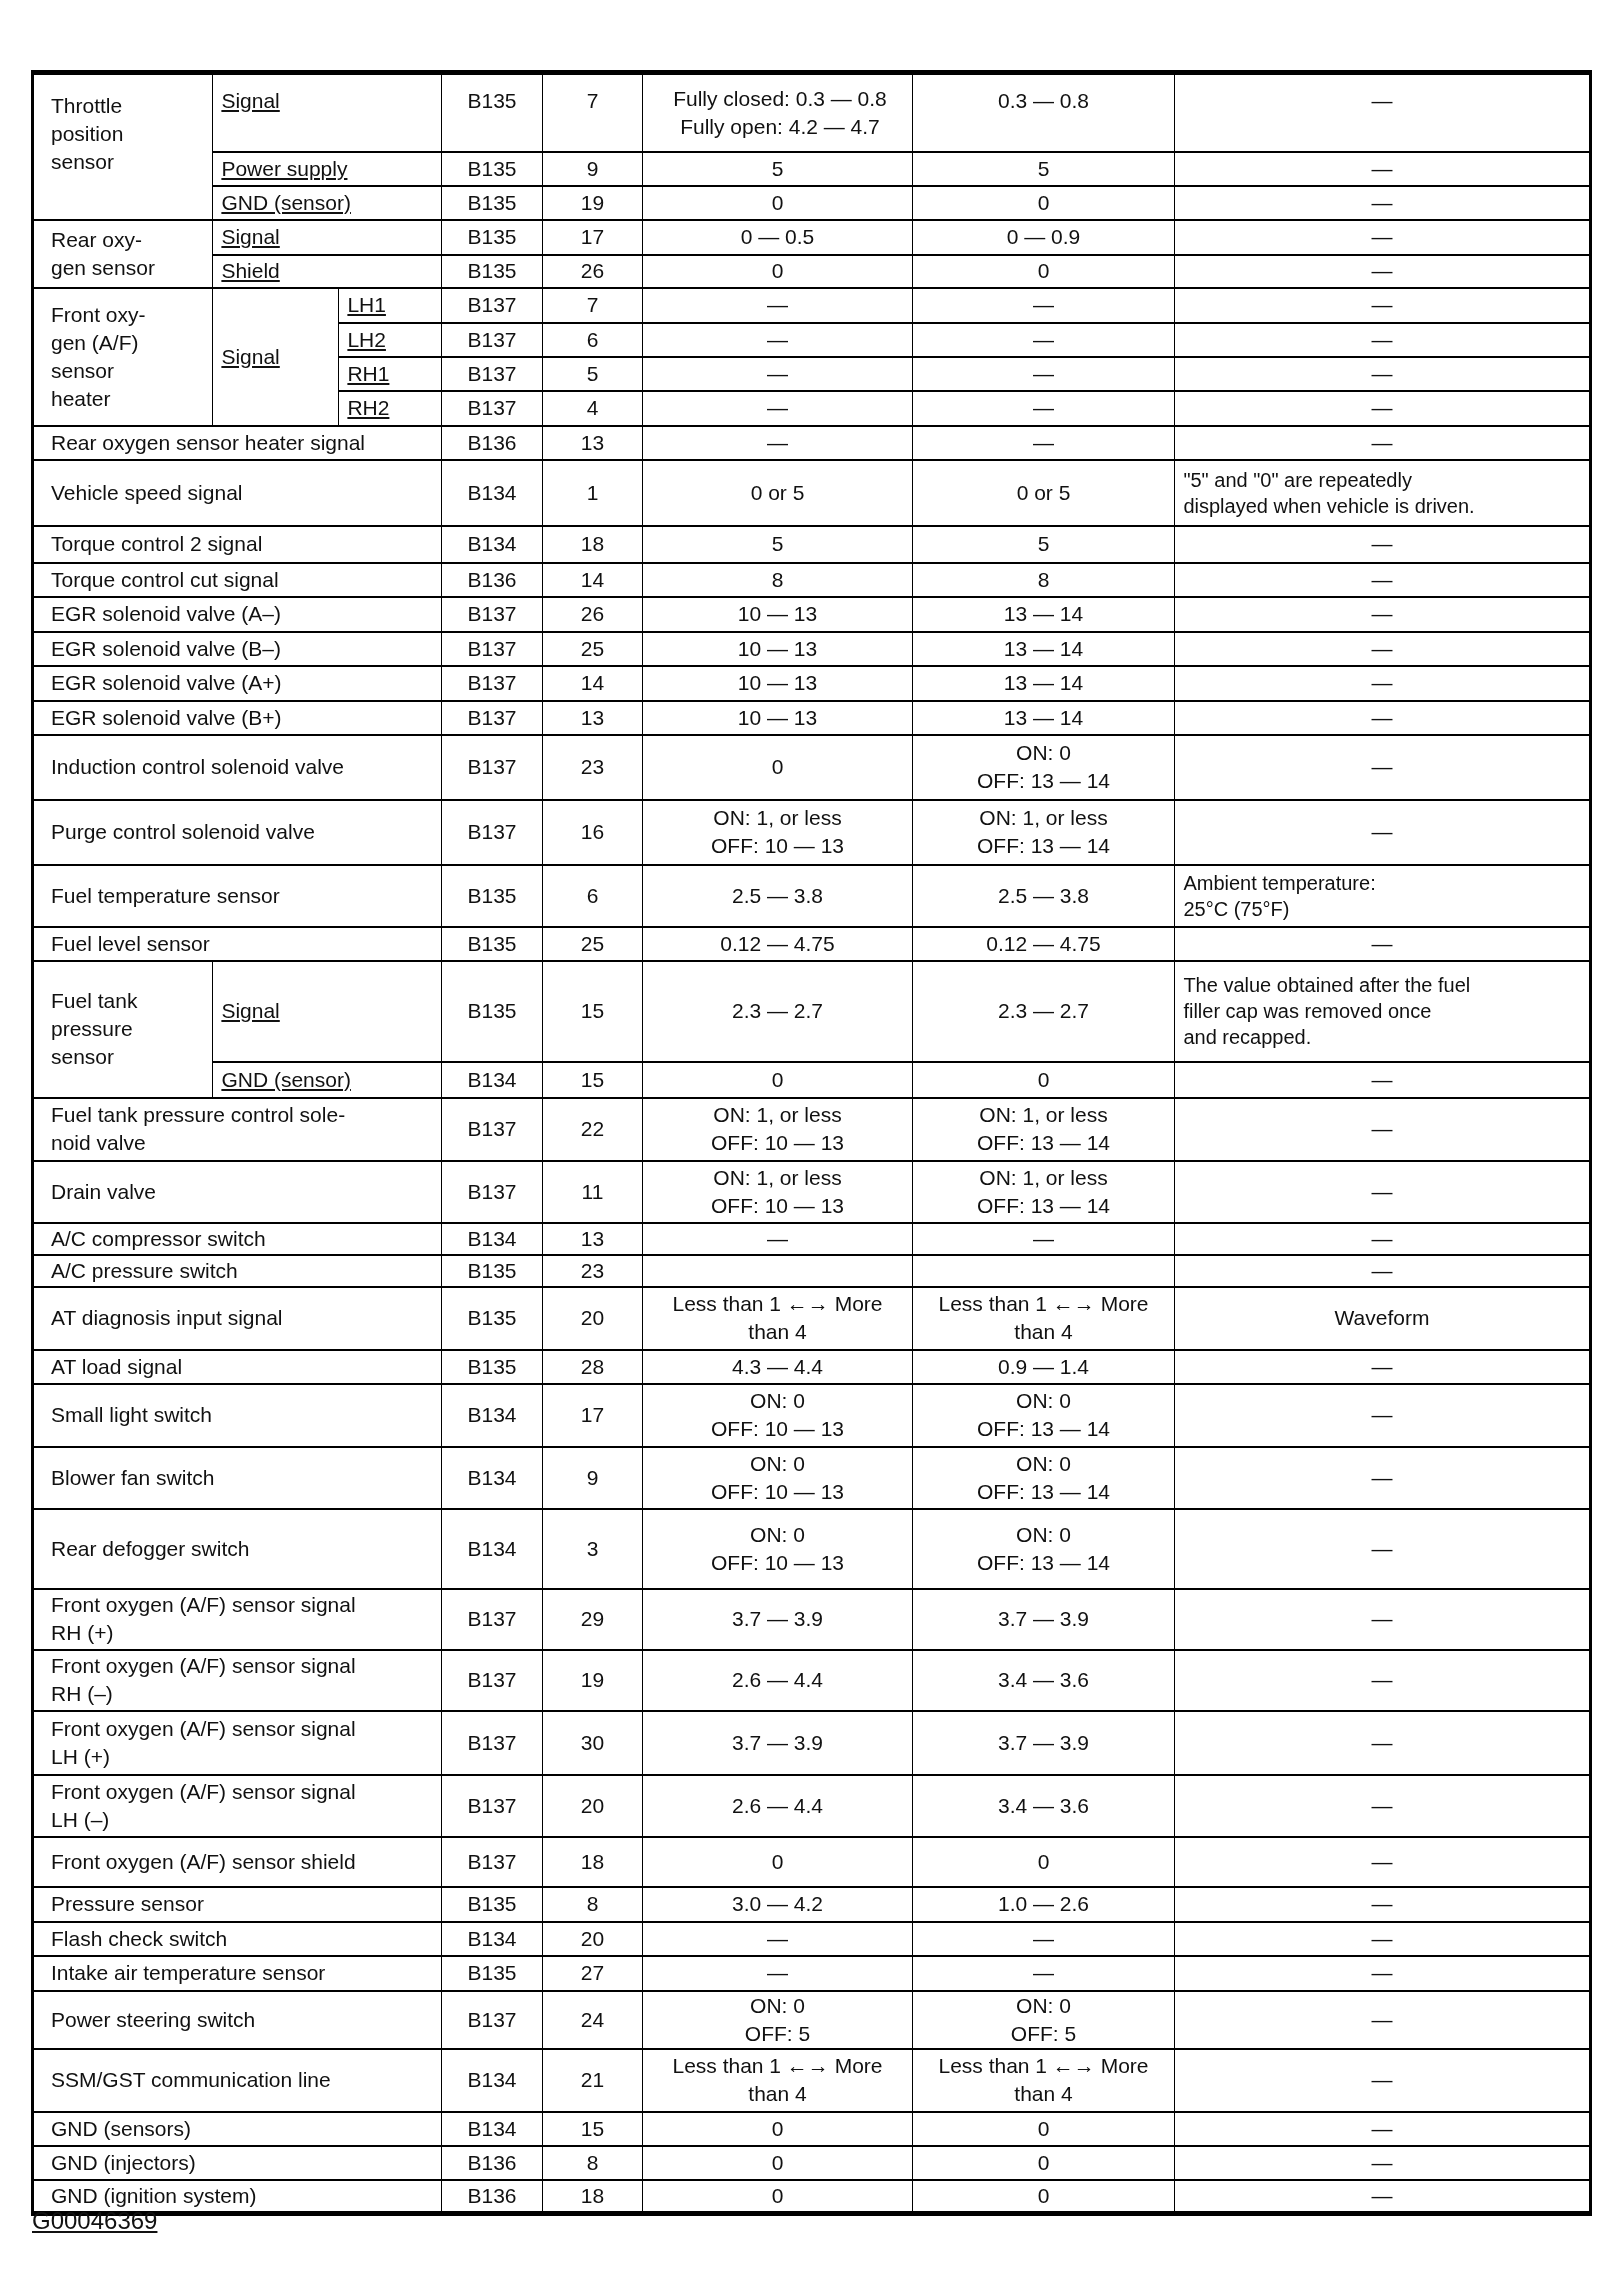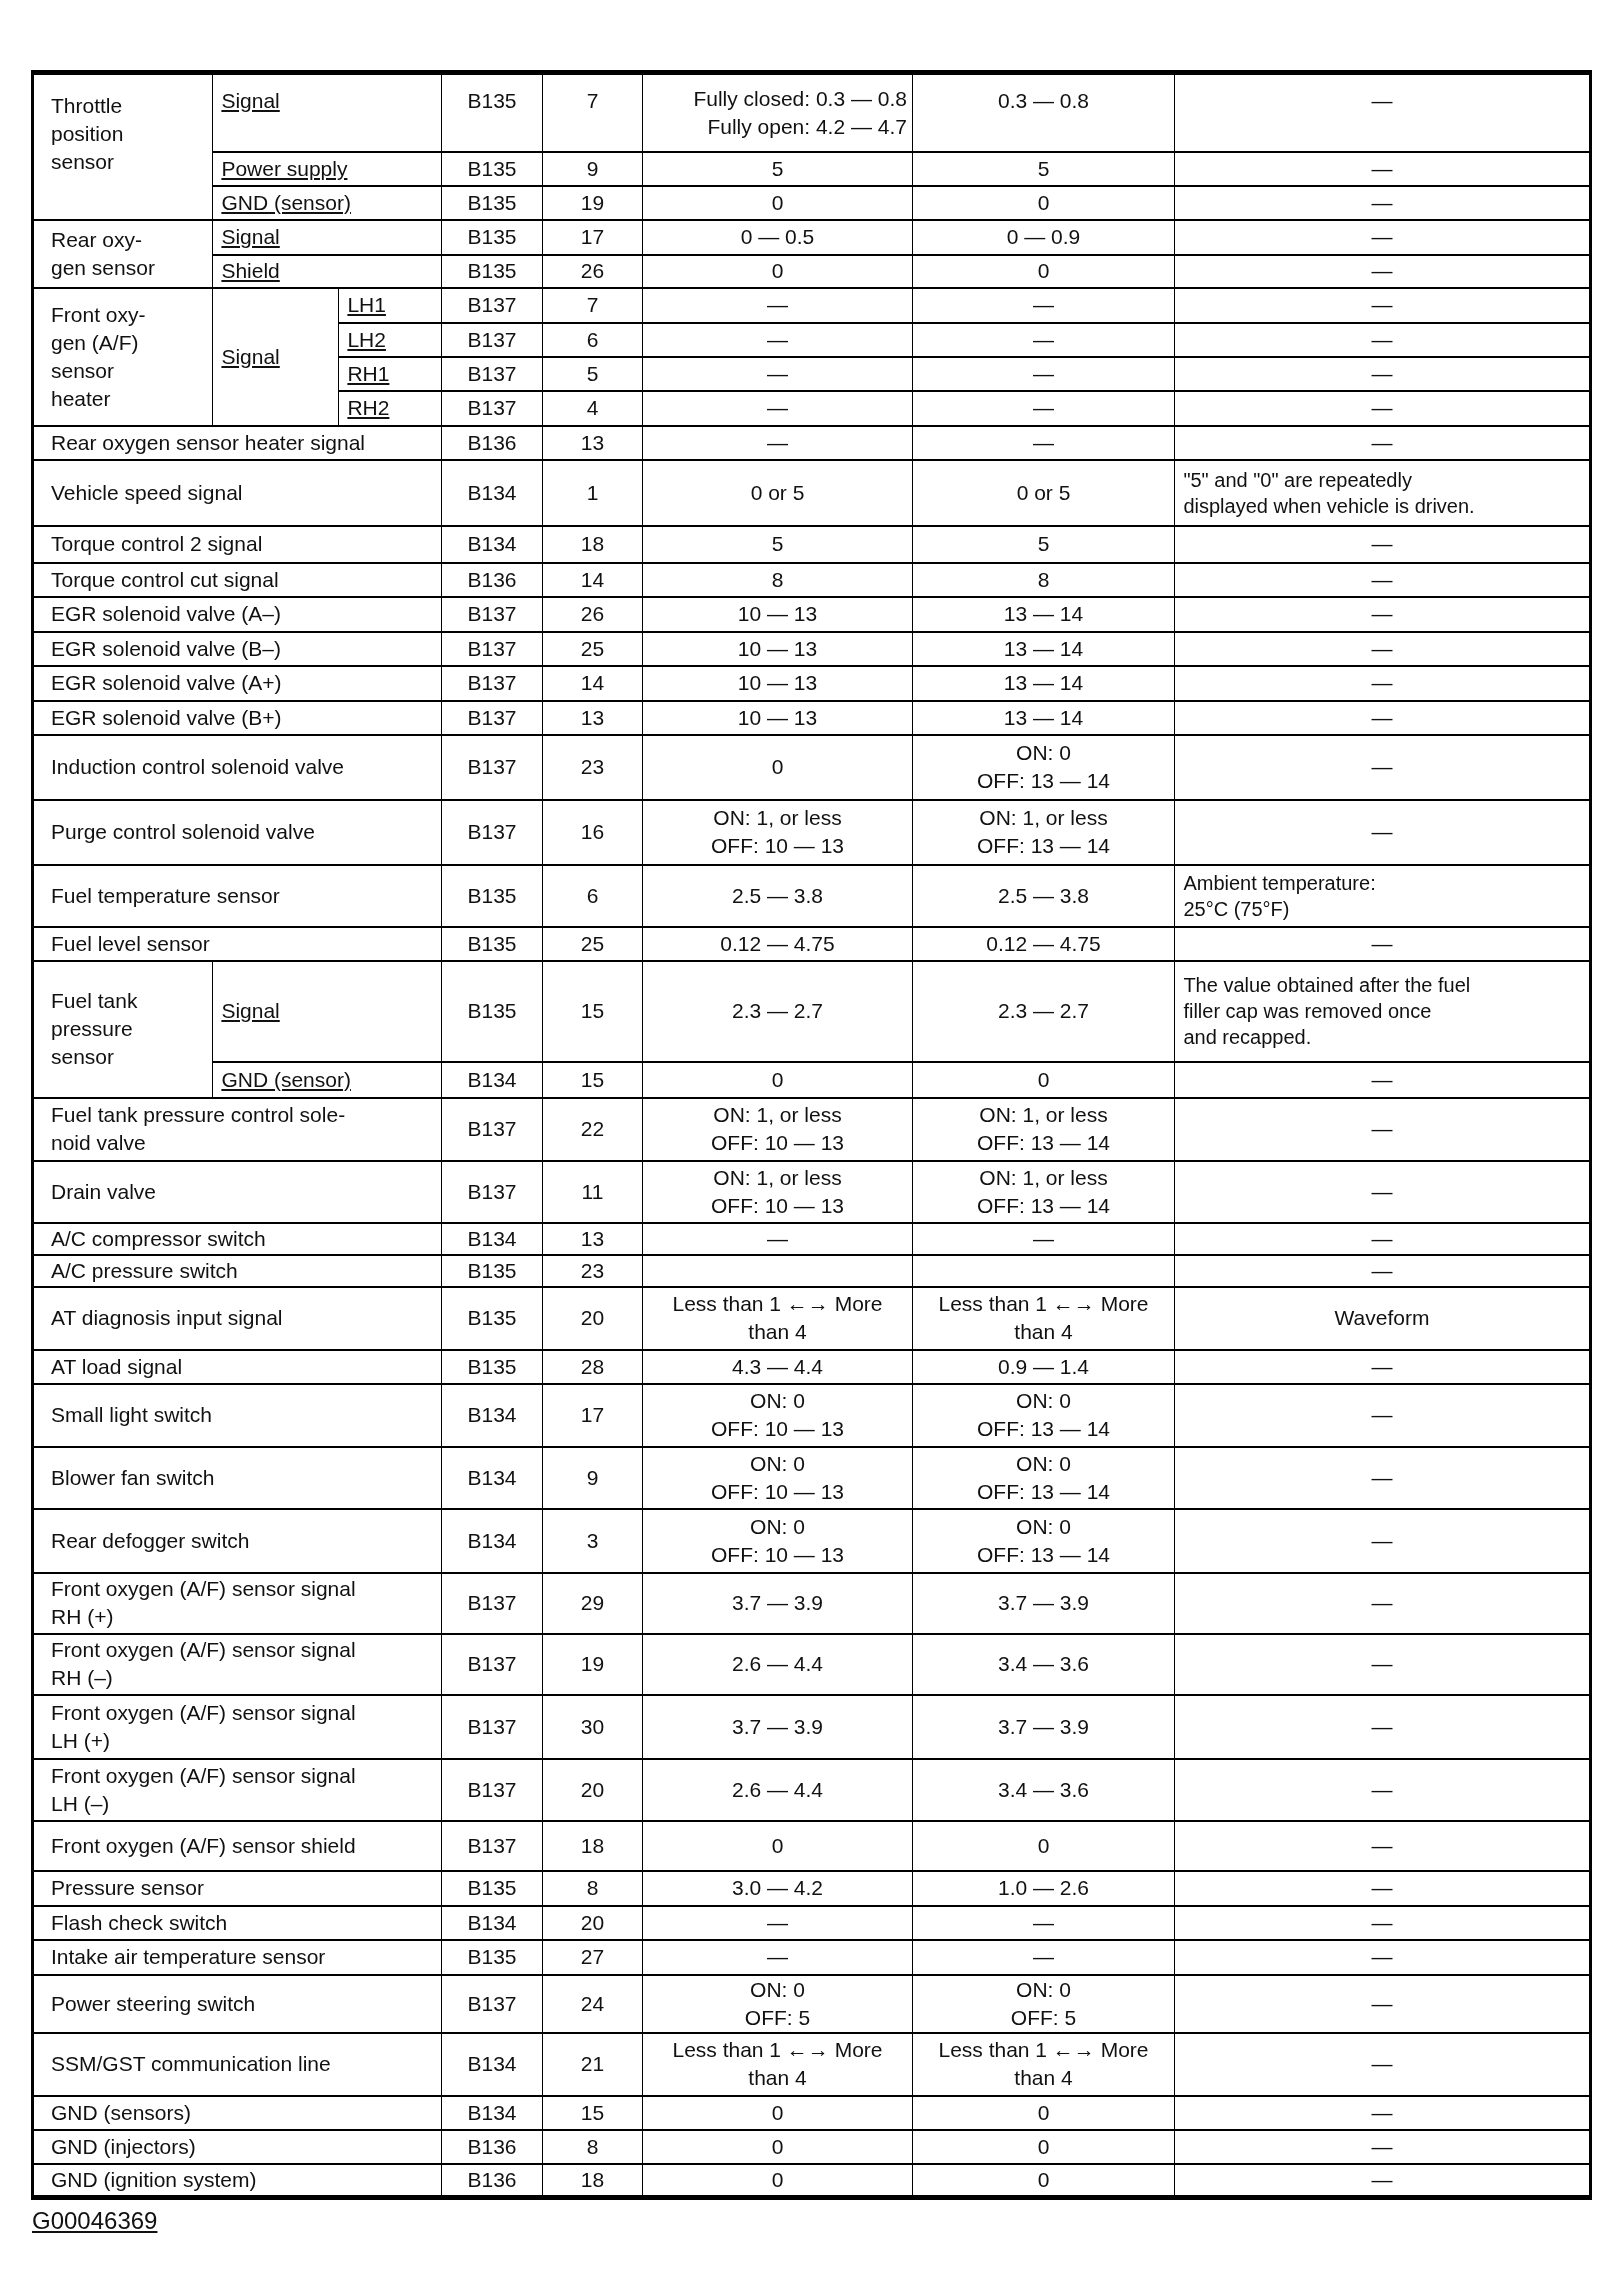--- a/index.html
+++ b/index.html
@@ -35,21 +35,21 @@
   </colgroup>
   <tbody>
 
     <tr style="height:79px">
       <td rowspan="3" class="l lead ml">Throttle
 position
 sensor</td>
       <td colspan="2" class="sub" style="vertical-align:top;padding-top:11.7px">Signal</td>
       <td class="c" style="vertical-align:top;padding-top:11.7px">B135</td>
       <td class="c" style="vertical-align:top;padding-top:11.7px">7</td>
-      <td class="c ml" style="text-align:right;padding-left:10px">Fully closed: 0.3 — 0.8
+      <td class="c ml" style="text-align:center;padding-left:10px">Fully closed: 0.3 — 0.8
 Fully open: 4.2 — 4.7</td>
       <td class="c" style="vertical-align:top;padding-top:11.7px">0.3 — 0.8</td>
       <td class="c" style="vertical-align:top;padding-top:11.7px">—</td>
     </tr>
     <tr style="height:34px">
       <td colspan="2" class="sub">Power supply</td>
       <td class="c">B135</td>
       <td class="c">9</td>
       <td class="c">5</td>
       <td class="c">5</td>
@@ -313,21 +313,21 @@
     <tr style="height:62px">
       <td colspan="3" class="l ml">Blower fan switch</td>
       <td class="c">B134</td>
       <td class="c">9</td>
       <td class="c ml">ON: 0
 OFF: 10 — 13</td>
       <td class="c ml">ON: 0
 OFF: 13 — 14</td>
       <td class="c ml">—</td>
     </tr>
-    <tr style="height:64px">
+    <tr style="height:80px">
       <td colspan="3" class="l ml">Rear defogger switch</td>
       <td class="c">B134</td>
       <td class="c">3</td>
       <td class="c ml">ON: 0
 OFF: 10 — 13</td>
       <td class="c ml">ON: 0
 OFF: 13 — 14</td>
       <td class="c ml">—</td>
     </tr>
     <tr style="height:61px">

